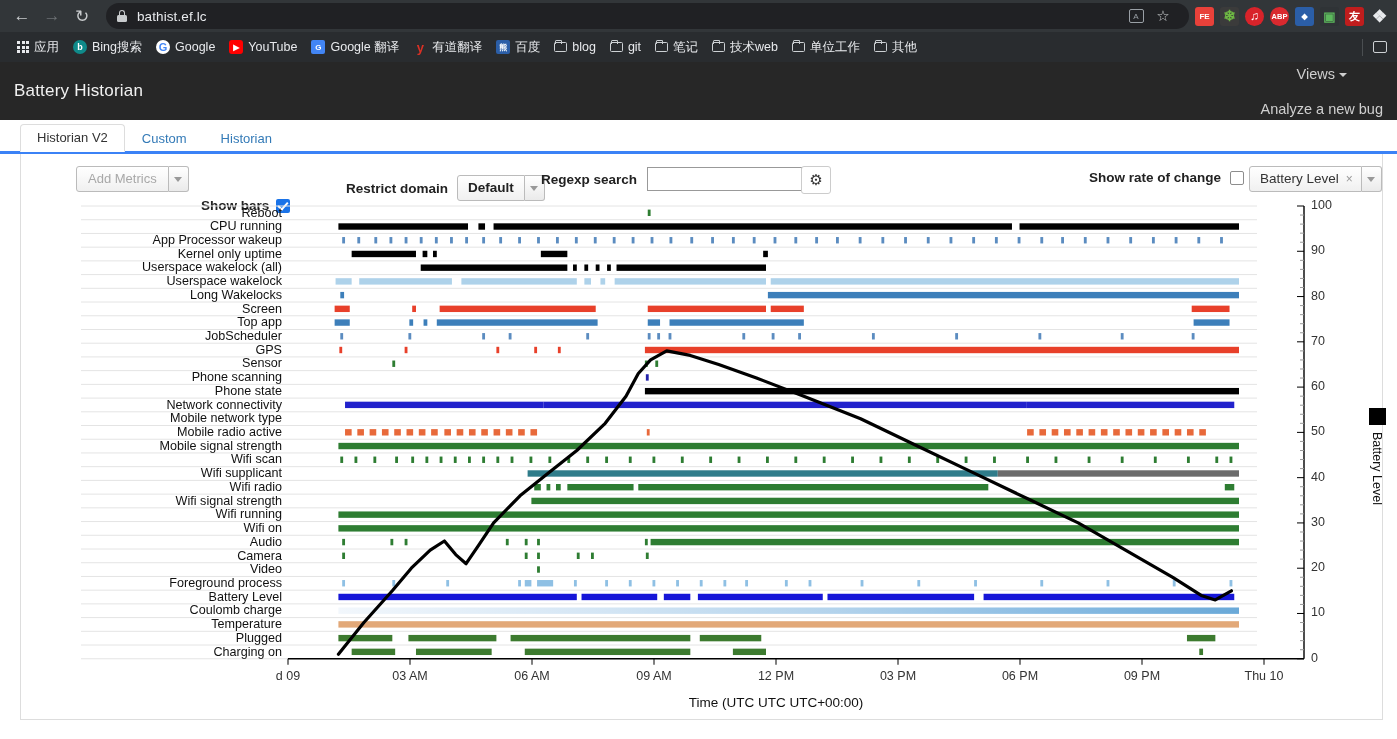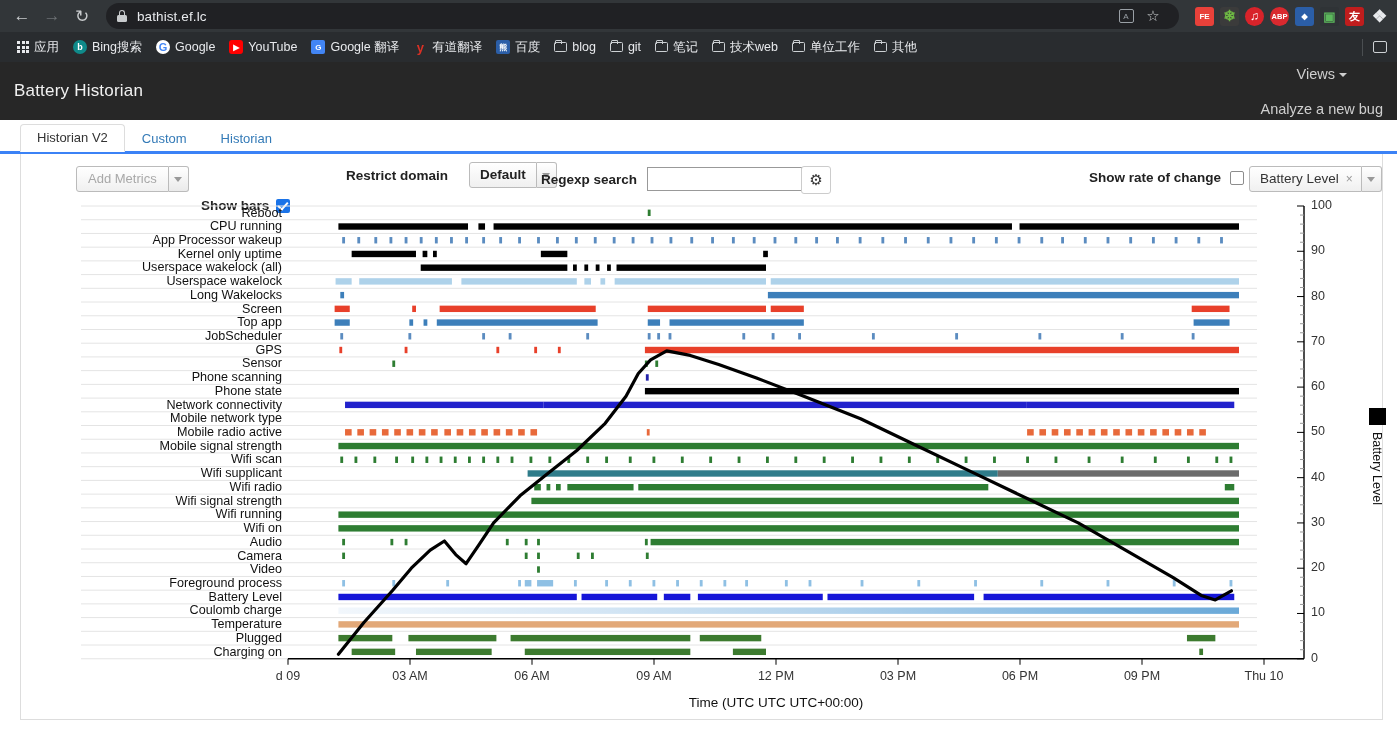--- a/index.html
+++ b/index.html
@@ -21,21 +21,21 @@
   .lock-icon { width:12px; height:12px; margin-right:9px; position:relative; flex:0 0 auto; }
   .lock-icon .body { position:absolute; bottom:0; left:1px; width:10px; height:7px; background:#c8cbcd; border-radius:1.5px; }
   .lock-icon .shackle { position:absolute; top:0px; left:3px; width:6px; height:6px;
               border:1.6px solid #c8cbcd; border-bottom:none; border-radius:3px 3px 0 0; }
   .url-text { color:#e8eaed; font-size:13.5px; letter-spacing:.1px; }
   .omni-right { display:flex; align-items:center; gap:3px; padding-right:4px; }
   .omni-ic { width:24px; height:24px; display:flex; align-items:center; justify-content:center; }
   .tr-icon { width:15px; height:14px; border:1.5px solid #9aa0a6; border-radius:2px;
              color:#9aa0a6; font-size:8px; display:flex; align-items:center; justify-content:center; }
   .star { color:#c8cbcd; font-size:15px; }
-  .ext-bar { display:flex; align-items:center; gap:6px; margin-left:10px; }
+  .ext-bar { display:flex; align-items:center; gap:6px; }
   .ext { width:19px; height:19px; border-radius:3px; display:flex; align-items:center; justify-content:center;
          font-size:8px; font-weight:bold; color:#fff; }
   .ext.fe    { background:#e8413a; }
   .ext.ever  { background:#3b3b3b; color:#6fba44; font-size:15px; }
   .ext.music { background:#d8232a; border-radius:50%; font-size:12px; }
   .ext.abp   { background:#d9292f; border-radius:50%; font-size:7.5px; }
   .ext.blue  { background:#2b5ea7; }
   .ext.tv    { background:#2f3336; color:#5cb85c; font-size:13px; }
   .ext.red2  { background:#c01d1d; font-size:11px; }
   .ext.puzzle{ background:transparent; color:#e8eaed; font-size:17px; }
@@ -243,21 +243,21 @@
             <span class="dd-caret"></span>
           </div>
       </div>
     </div>
 
     <div class="ctl" style="left:180px; top:8px; gap:7px;margin-top:28px;">
       <span class="lbl">Show bars</span>
       <span class="cb on"></span>
     </div>
 
-    <div class="ctl" style="left:325px; top:0; gap:21px;">
+    <div class="ctl" style="left:325px; top:13px; gap:9px;">
       <span class="lbl">Restrict domain</span>
       <div class="btn-group">
         <div class="sel">Default</div>
         <div class="btn-arrow">
             <span class="dd-caret"></span>
           </div>
       </div>
     </div>
 
     <div class="ctl" style="left:520px; top:5px; gap:10px;">

